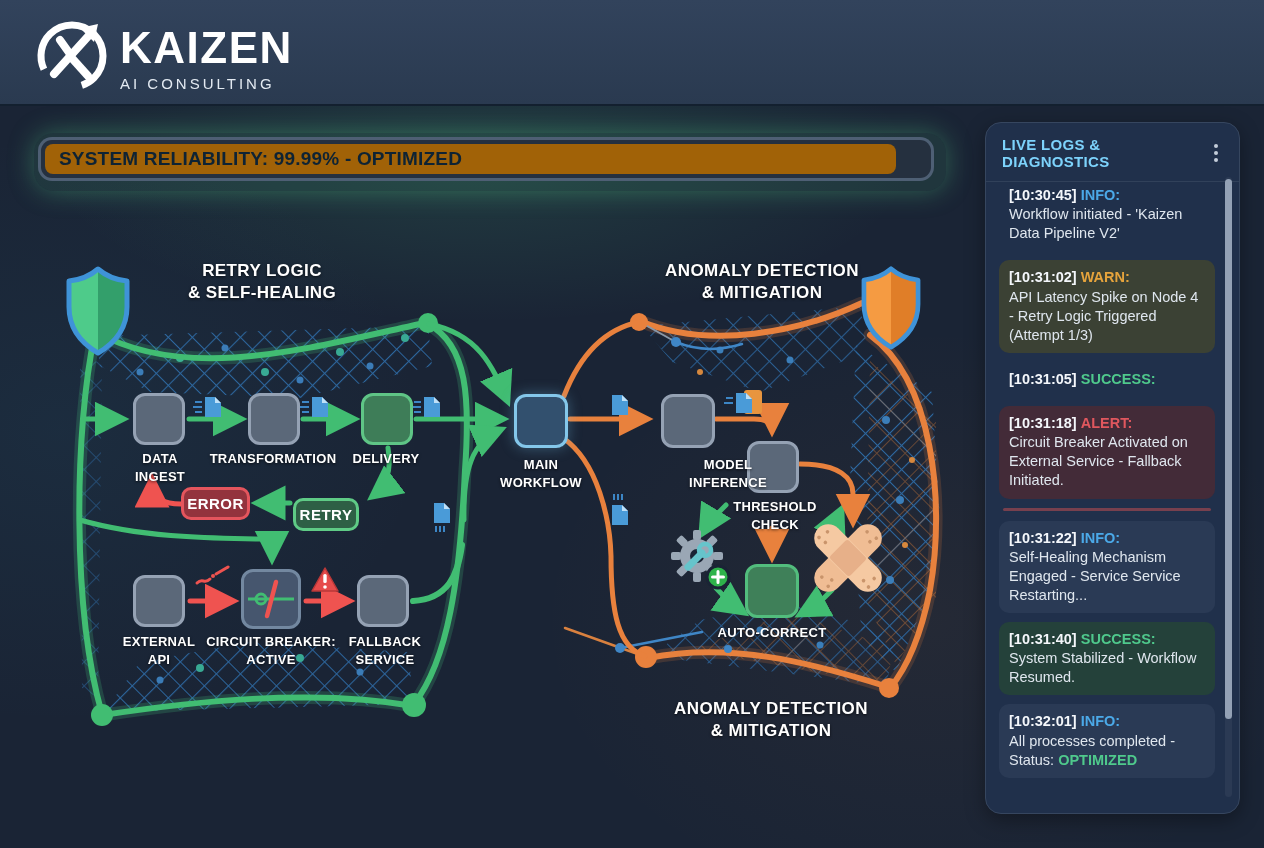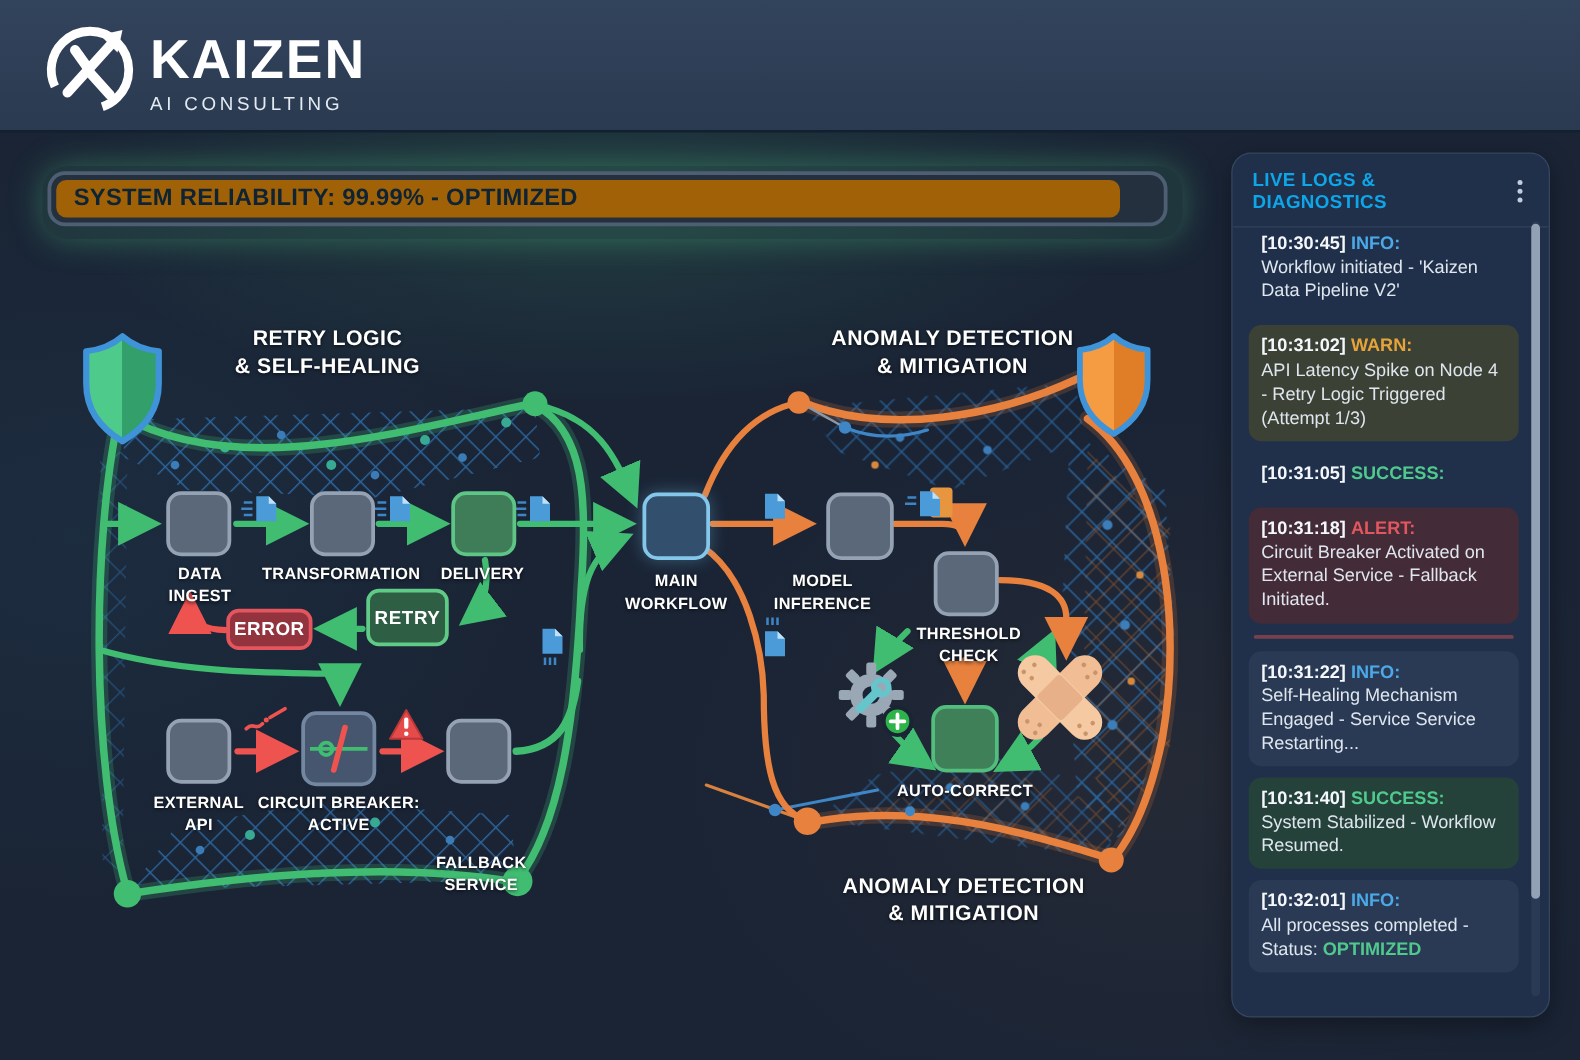--- a/index.html
+++ b/index.html
@@ -44,21 +44,21 @@
     display:flex;align-items:center;justify-content:center;color:#fff;font-size:15px;font-weight:800;letter-spacing:.5px;}
   .pill.err{background:#93333d;border-color:#e4555d;}
   .pill.rty{background:#2e5f45;border-color:#5fcb86;}
   .shield{position:absolute;z-index:2;}
   
   .logs{position:absolute;left:985px;top:122px;width:255px;height:692px;background:#20304b;
     border:1px solid #36465f;border-radius:16px;box-sizing:border-box;z-index:5;
     box-shadow:0 6px 20px rgba(0,0,0,.35);}
   .logs-hd{display:flex;align-items:center;justify-content:space-between;padding:13px 14px 11px 16px;
     border-bottom:1px solid #31415a;}
-  .logs-title{color:#0ea5e9;font-size:15px;font-weight:800;letter-spacing:.3px;}
+  .logs-title{color:#7dd3fc;font-size:15px;font-weight:800;letter-spacing:.3px;}
   .kebab{width:18px;height:22px;display:flex;flex-direction:column;align-items:center;justify-content:center;gap:3px;cursor:pointer;}
   .kebab i{width:4px;height:4px;border-radius:50%;background:#c3cdda;}
   .logs-body{position:absolute;left:0;top:45px;right:0;bottom:10px;padding:10px 24px 10px 13px;overflow:hidden;}
   .entry{border-radius:10px;padding:8px 10px;margin-bottom:9px;font-size:14.5px;line-height:1.32;color:#dfe6ee;}
   .entry .tl{font-weight:700;color:#f4f7fb;}
   .entry .lvl{font-weight:800;text-align:center;}
   .lvl.info{color:#4BA9E8;}.lvl.warn{color:#E5A33C;}.lvl.success{color:#4FC98C;}.lvl.alert{color:#E0575E;}
   .e-plain{background:transparent;}
   .e-warn{background:#3b4134;}
   .e-alert{background:#432b38;}
@@ -368,38 +368,38 @@
   <div class="node steel" style="left:241px;top:569px;width:60px;height:60px;">
     <svg width="54" height="54" viewBox="0 0 54 54">
       <path d="M4,27 H 50" stroke="#41bd72" stroke-width="3"></path>
       <circle cx="17" cy="27" r="5" fill="none" stroke="#41bd72" stroke-width="3"></circle>
       <path d="M 32,10 L 23,44" stroke="#ef5350" stroke-width="4.5" stroke-linecap="round"></path>
     </svg>
   </div>
   <div class="node gray" style="left:357px;top:575px;"></div>
 
   <div class="pill err" style="left:181px;top:487px;width:69px;height:33px;">ERROR</div>
-  <div class="pill rty" style="left:293px;top:471px;width:66px;height:46px;">RETRY</div>
+  <div class="pill rty" style="left:293px;top:498px;width:66px;height:33px;">RETRY</div>
 
   <div class="nlabel" style="left:160px;top:450px;">DATA
 INGEST</div>
   <div class="nlabel" style="left:273px;top:450px;">TRANSFORMATION</div>
   <div class="nlabel" style="left:386px;top:450px;">DELIVERY</div>
   <div class="nlabel" style="left:541px;top:456px;">MAIN
 WORKFLOW</div>
-  <div class="nlabel" style="left:658px;top:456px;">MODEL
+  <div class="nlabel" style="left:728px;top:456px;">MODEL
 INFERENCE</div>
   <div class="nlabel" style="left:775px;top:498px;">THRESHOLD
 CHECK</div>
   <div class="nlabel" style="left:772px;top:624px;">AUTO-CORRECT</div>
   <div class="nlabel" style="left:159px;top:633px;">EXTERNAL
 API</div>
   <div class="nlabel" style="left:271px;top:633px;">CIRCUIT BREAKER:
 ACTIVE</div>
-  <div class="nlabel" style="left:385px;top:633px;margin-top:48px;">FALLBACK
+  <div class="nlabel" style="left:385px;top:633px;">FALLBACK
 SERVICE</div>
 
   <div class="logs">
     <div class="logs-hd">
       <div class="logs-title">LIVE LOGS &amp; DIAGNOSTICS</div>
       <div class="kebab">
           <i></i>
           <i></i>
           <i></i>
         </div>

